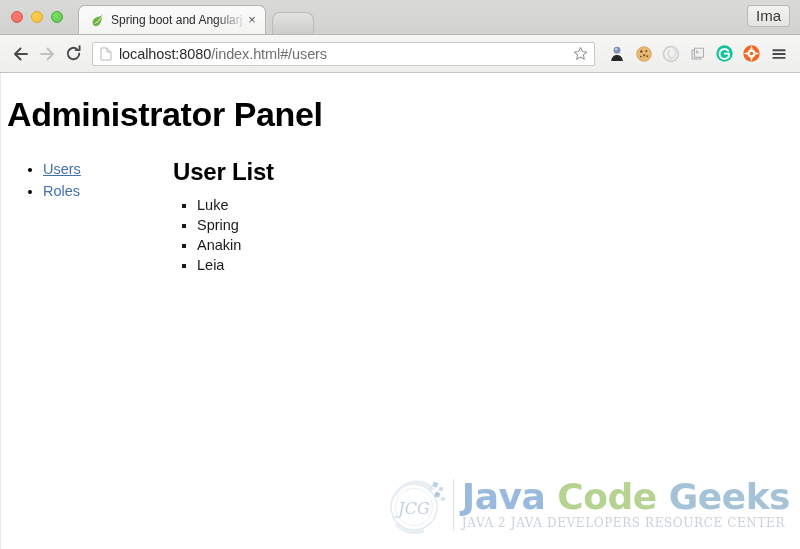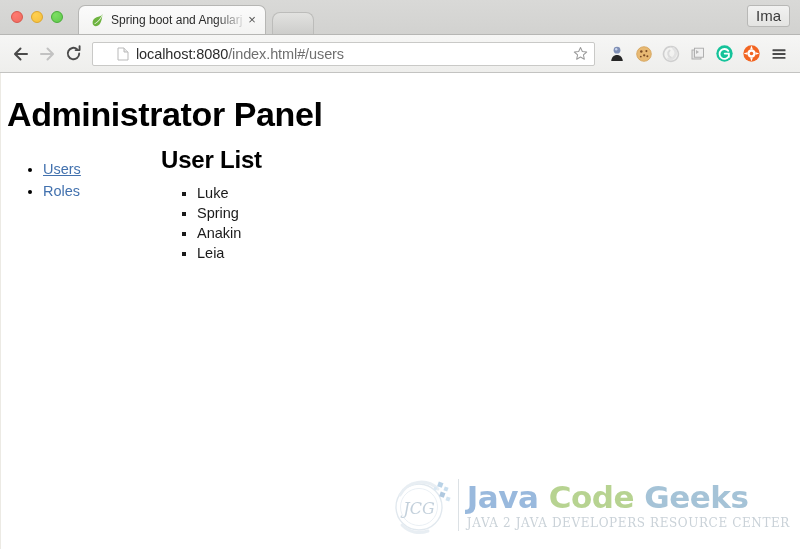--- a/index.html
+++ b/index.html
@@ -148,21 +148,21 @@
 
   .omnibox {
     flex: 1 1 auto;
     height: 24px;
     margin: 0 8px 0 6px;
     background: #ffffff;
     border: 1px solid #c9c9c7;
     border-radius: 2px;
     display: flex;
     align-items: center;
-    padding: 0 4px 0 24px;
+    padding: 0 4px 0 7px;
     box-sizing: border-box;
     position: relative;
   }
   .page-icon {
     width: 12px;
     height: 14px;
     flex: 0 0 12px;
     margin-right: 7px;
     position: relative;
   }
@@ -242,21 +242,21 @@
     cursor: pointer;
   }
   .nav-link.active { text-decoration: underline; }
 
   .list-panel {
     position: absolute;
     left: 160px;
     top: -10px;
   }
   .list-heading {
-    margin: 0;
+    margin: 12px;
     font-size: 24px;
     font-weight: bold;
     color: #000;
     letter-spacing: -0.2px;
   }
   .user-list {
     margin: 12px 0 0 0;
     padding-left: 36px;
     list-style-type: square;
     font-size: 14.5px;
@@ -285,21 +285,21 @@
     width: 1px;
     height: 52px;
     background: #c7cfd6;
     margin: 0 8px 0 2px;
     flex: 0 0 1px;
   }
   .wm-text { display: flex; flex-direction: column; }
   .wm-title {
     font-family: "DejaVu Sans", sans-serif;
     font-weight: bold;
-    font-size: 31px;
+    font-size: 36px;
     line-height: 34px;
     letter-spacing: -0.5px;
     white-space: nowrap;
   }
   .wm-java  { color: #5b8fc9; }
   .wm-code  { color: #8cb94f; }
   .wm-geeks { color: #6f9fbf; }
   .wm-tagline {
     font-family: "DejaVu Serif", serif;
     font-size: 12px;

